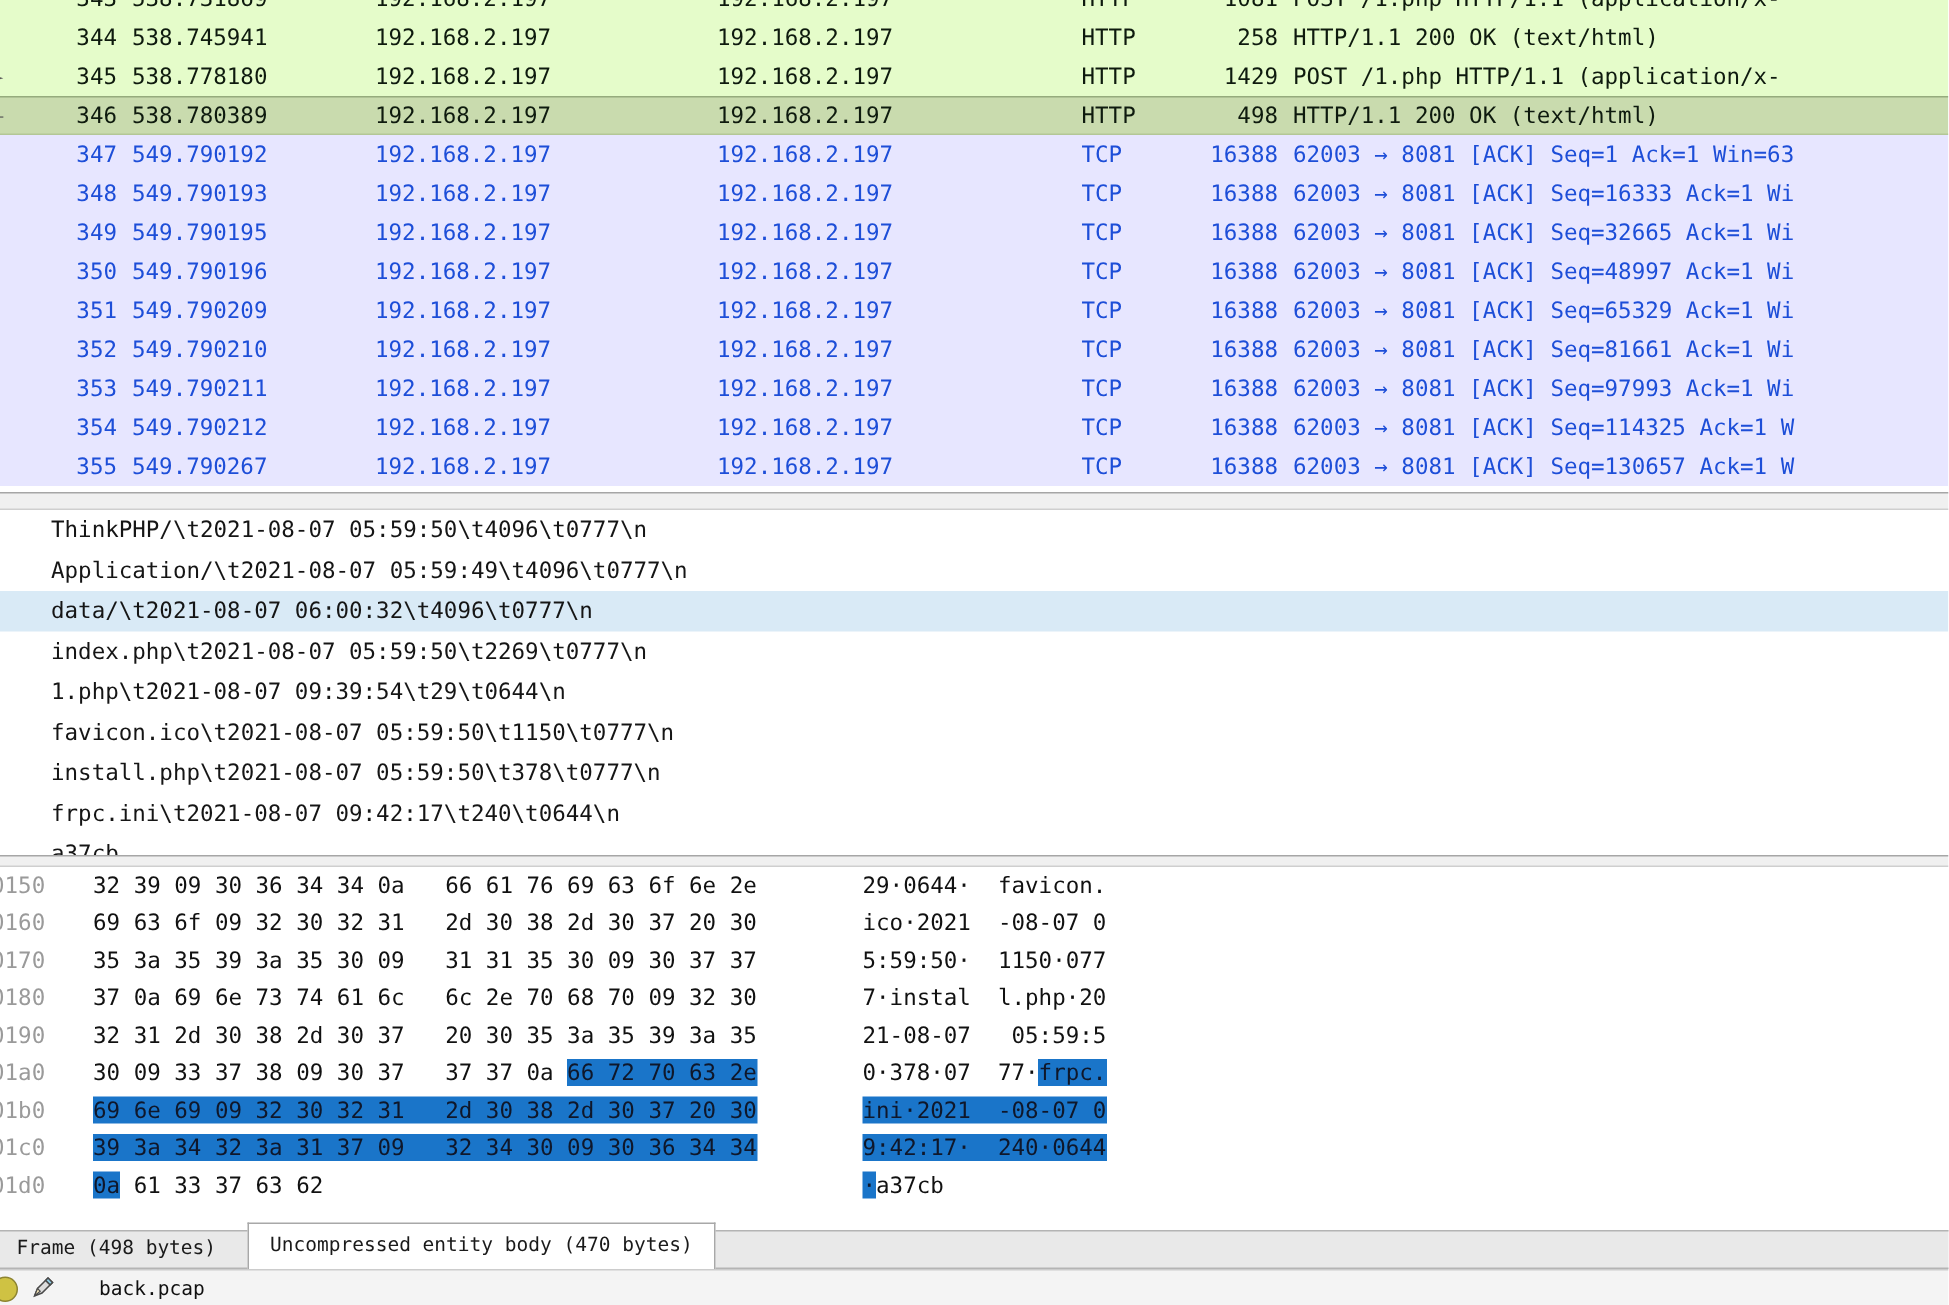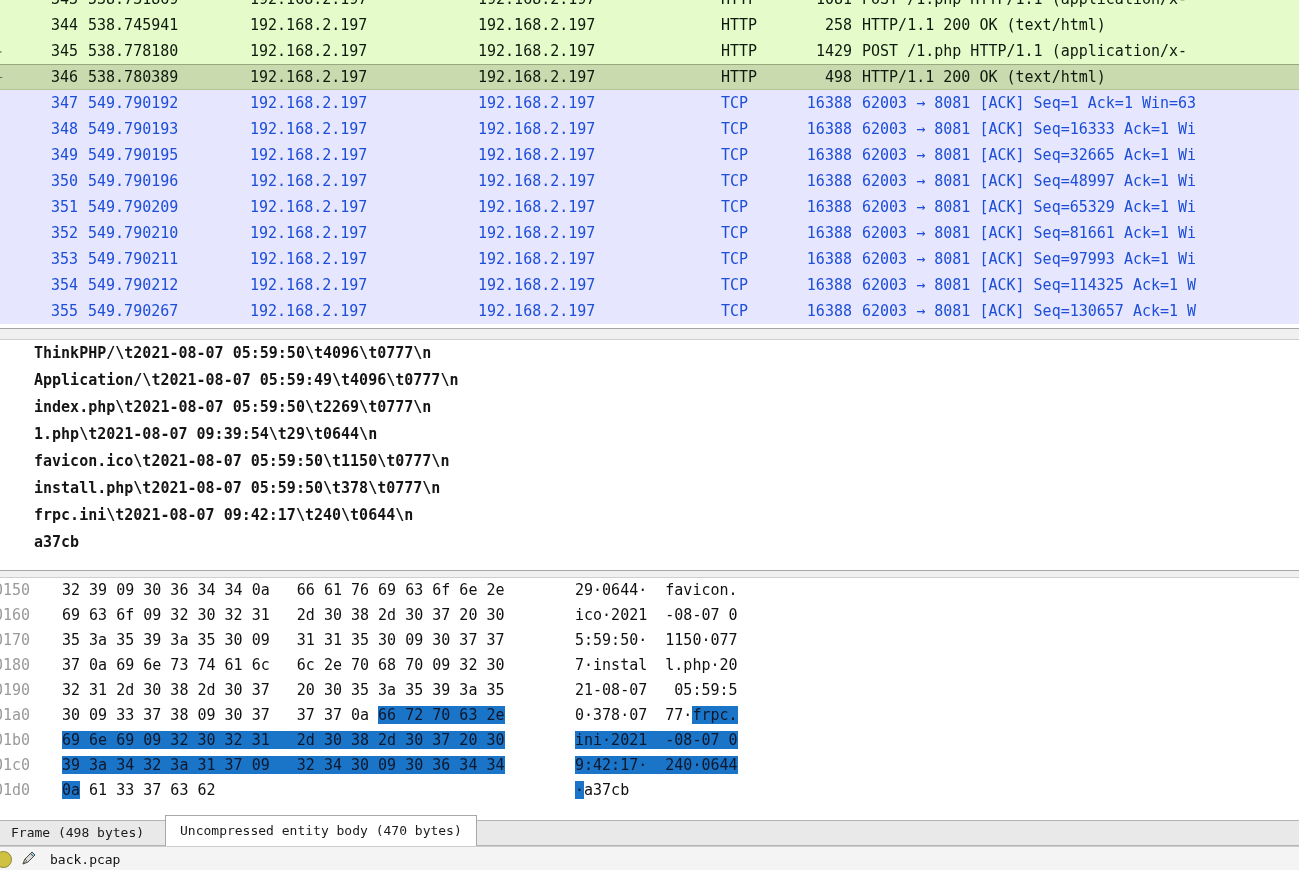--- a/index.html
+++ b/index.html
@@ -26,21 +26,21 @@
   .c-proto{left:721px;}
   .c-len{left:748px;width:104px;text-align:right;}
   .c-info{left:862px;right:0;}
   
   .splitter{position:absolute;left:0;width:1299px;background:#f0f0f0;
     border-top:1px solid #a6a6a6;border-bottom:1px solid #cfcfcf;box-sizing:border-box;}
   #split1{top:328px;height:12px;}
   #split2{top:570px;height:8px;}
   
   #text-pane{position:absolute;left:0;top:340px;width:1299px;height:234px;overflow:hidden;background:#fff;}
-  .tline{height:27px;line-height:27px;padding-left:34px;white-space:pre;color:#151515;font-weight:bold;}
+  .tline{height:27px;line-height:27px;padding-left:34px;white-space:pre;color:#151515;}
   .tline.selected{background:#d9eaf6;}
   
   #hex-pane{position:absolute;left:0;top:578px;width:1299px;height:228px;overflow:hidden;background:#fff;}
   .hex-row{position:relative;height:25px;line-height:25px;white-space:pre;}
   .hx-off{position:absolute;left:-6px;color:#9a9a9a;}
   .hx-bytes{position:absolute;left:62px;}
   .hx-ascii{position:absolute;left:575px;}
   .hl{background:#1a75c9;color:#0f172a;}
   
   #tab-area{position:absolute;left:5px;top:808px;width:1299px;height:38px;}
@@ -50,21 +50,21 @@
     font-size:13px;color:#1a1a1a;white-space:nowrap;}
   #tab-frame{left:-8px;}
   #tab-entity{left:160px;height:30px;line-height:30px;background:#ffffff;
     border:1px solid #a8a8a8;border-bottom:none;}
   
   #status-bar{position:absolute;left:0;top:846px;width:1299px;height:24px;background:#f4f4f4;
     border-top:1px solid #cccccc;display:flex;align-items:center;overflow:hidden;}
   #expert-dot{width:15px;height:15px;border-radius:50%;background:#cfc243;border:1px solid #8d8431;
     margin-left:-5px;flex:0 0 auto;}
   #edit-icon{margin-left:9px;flex:0 0 auto;}
-  #capture-filename{margin-left:12px;font-size:13px;color:#101010;}
+  #capture-filename{margin-left:28px;font-size:13px;color:#101010;}
 </style>
 </head>
 <body>
 
 <div id="packet-list">
   <div id="partial-row-clip">
       <div class="prow http">
         <span class="pc c-marker"></span>
         <span class="pc c-no">343</span>
         <span class="pc c-time">538.731869</span>
@@ -197,20 +197,21 @@
         <span class="pc c-info">62003 → 8081 [ACK] Seq=130657 Ack=1 W</span>
       </div>
     </div>
 </div>
 
 <div id="split1" class="splitter"></div>
 
 <div id="text-pane">
     <div class="tline">ThinkPHP/\t2021-08-07 05:59:50\t4096\t0777\n</div>
     <div class="tline">Application/\t2021-08-07 05:59:49\t4096\t0777\n</div>
+    <div class="tline selected">data/\t2021-08-07 06:00:32\t4096\t0777\n</div>
     <div class="tline">index.php\t2021-08-07 05:59:50\t2269\t0777\n</div>
     <div class="tline">1.php\t2021-08-07 09:39:54\t29\t0644\n</div>
     <div class="tline">favicon.ico\t2021-08-07 05:59:50\t1150\t0777\n</div>
     <div class="tline">install.php\t2021-08-07 05:59:50\t378\t0777\n</div>
     <div class="tline">frpc.ini\t2021-08-07 09:42:17\t240\t0644\n</div>
     <div class="tline">a37cb</div>
   </div>
 
 <div id="split2" class="splitter"></div>
 

